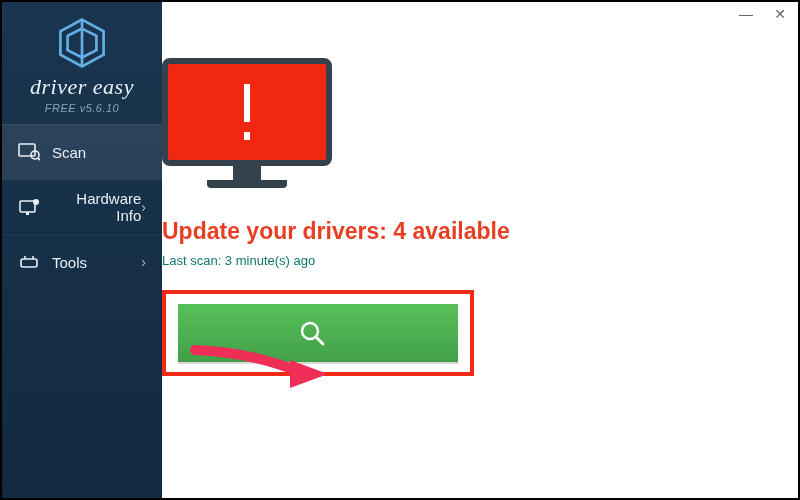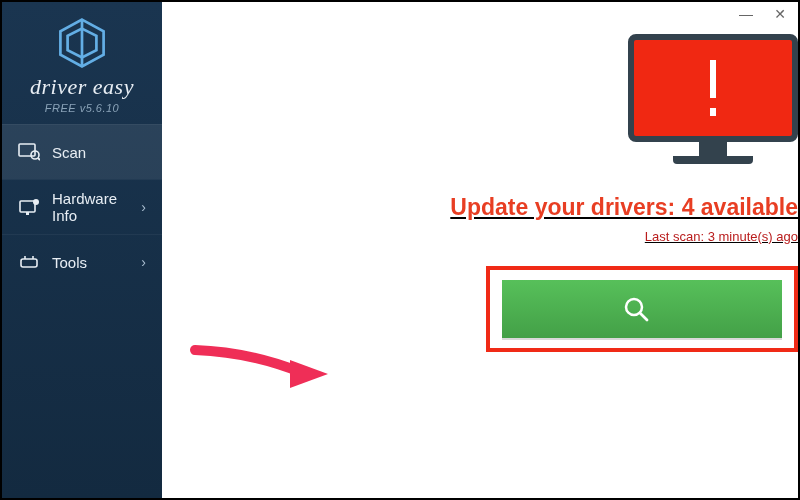--- a/index.html
+++ b/index.html
@@ -6,35 +6,35 @@
     body { width: 800px; height: 500px; overflow: hidden; background: #fff; border: 2px solid #000; }
     .app { display: flex; width: 100%; height: 100%; }
     .titlébar { position: absolute; top: 6px; right: 12px; display: flex; gap: 18px; z-index: 10; }
     .tb-btn { width: 16px; height: 16px; cursor: pointer; color: #666; font-size: 14px; display:flex; align-items:center; justify-content:center; }
     .sidebar { width: 160px; background: linear-gradient(180deg, #1a3550 0%, #132a40 100%); color: #fff; display: flex; flex-direction: column; }
     .brand { padding: 14px 12px 10px; text-align: center; }
     .logo-svg { width: 54px; height: 54px; margin: 0 auto 4px; display:block; }
     .brand-name { font-family: Georgia, serif; font-style: italic; font-size: 22px; color: #e8eef4; letter-spacing: .5px; }
     .brand-ver { font-size: 11px; color: #8aa3b8; margin-top: 2px; letter-spacing: .5px; font-style: italic; }
     .nav { display: flex; flex-direction: column; }
-    .nav-item { display: flex; align-items: center; padding: 12px 16px; font-size: 15px; color: #e8eef4; cursor: pointer; position: relative; border-top: 1px solid rgba(255,255,255,.05); height: 55px; }
+    .nav-item { display: flex; align-items: center; padding: 12px 16px; font-size: 15px; color: #e8eef4; cursor: pointer; position: relative; border-top: 1px solid rgba(255,255,255,.05); height: 55px; text-align: right; }
     .nav-item.active { background: rgba(255,255,255,.08); }
     .nav-ico { width: 22px; height: 22px; margin-right: 12px; display:flex; align-items:center; justify-content:center; }
     .nav-chev { margin-left: auto; font-size: 14px; color: #a9bdcf; }
     .getpro { margin: 14px 16px; background: #ff8a3d; color: #fff; text-align: center; padding: 12px 0; font-weight: bold; font-size: 16px; cursor: pointer; border-radius: 2px; }
-    .main { flex: 1; background: #fff; position: relative; display:flex; flex-direction:column; align-items:flex-end; padding-top: 32px; text-decoration: underline; }
+    .main { flex: 1; background: #fff; position: relative; display:flex; flex-direction:column; align-items:flex-start; padding-top: 56px; }
     .monitor { width: 170px; height: 140px; position: relative; }
     .mon-screen { width: 170px; height: 108px; background: #f02812; border: 6px solid #33424d; border-radius: 8px; display:flex; align-items:center; justify-content:center; }
     .mon-alert { width: 28px; height: 56px; position:relative; }
     .mon-alert::before { content:''; position:absolute; top:0; left:11px; width:6px; height:38px; background:#fff; }
     .mon-alert::after { content:''; position:absolute; bottom:0; left:11px; width:6px; height:8px; background:#fff; }
     .mon-stand { width: 28px; height: 14px; background:#33424d; margin: 0 auto; }
     .mon-base { width: 80px; height: 8px; background:#33424d; margin: 0 auto; border-radius: 0 0 4px 4px; }
     .headline { margin-top: 20px; font-size: 23px; font-weight: bold; color: #e83e23; }
-    .subline { margin-top: 8px; font-size: 13px; color: #b91c1c; }
+    .subline { margin-top: 8px; font-size: 13px; color: #0f766e; }
     .scan-wrap { margin-top: 22px; border: 4px solid #f02a16; padding: 10px 12px; }
     .scan-btn { width: 280px; height: 58px; background: linear-gradient(180deg,#57c05a 0%, #43a047 100%); color:#fff; font-size: 24px; display:flex; align-items:center; justify-content:center; cursor:pointer; box-shadow: 0 2px 0 rgba(0,0,0,.15); }
     .scan-btn .sicon { width:26px; height:26px; margin-right:12px; }
     .arrow { position:absolute; left: 28px; top: 340px; width: 140px; height: 50px; }
   </style>
 </head>
 <body>
 
 <div class="titlébar">
   <div class="tb-btn">—</div>

